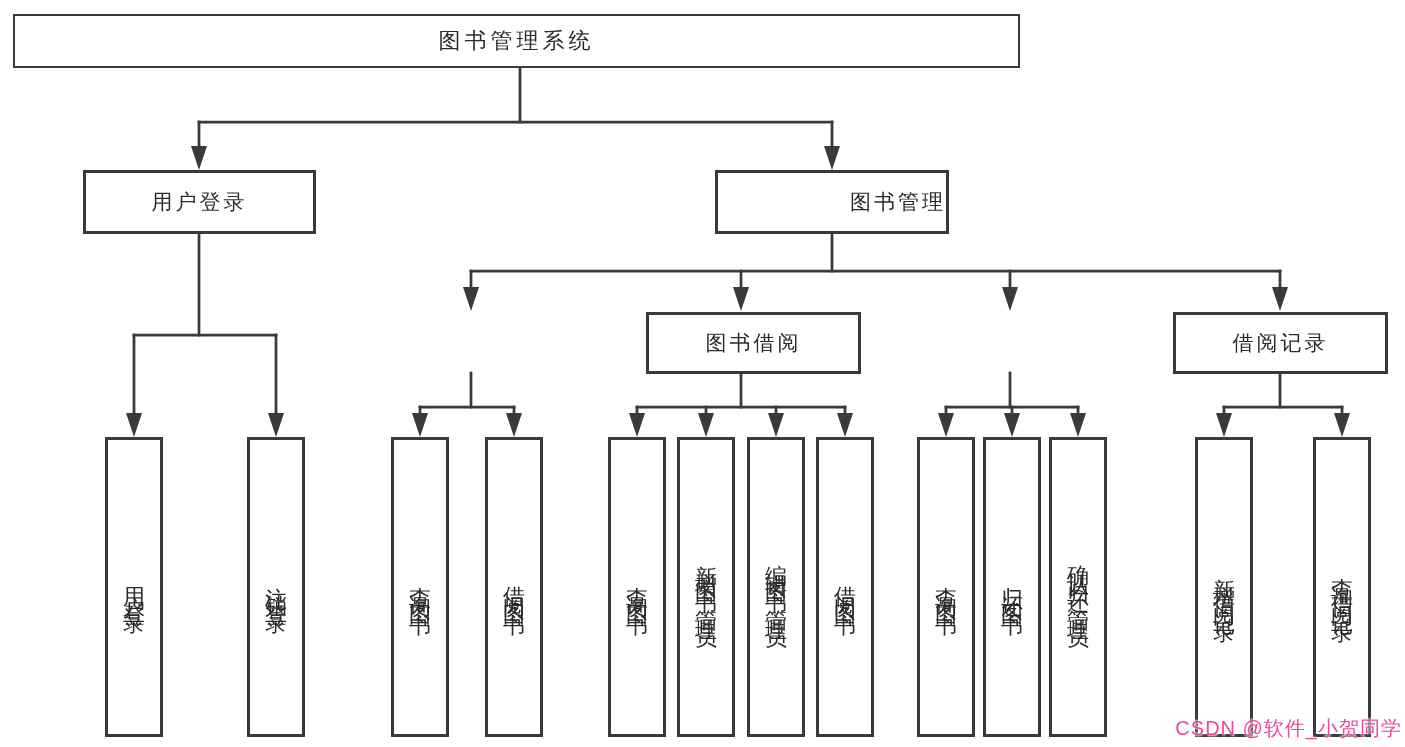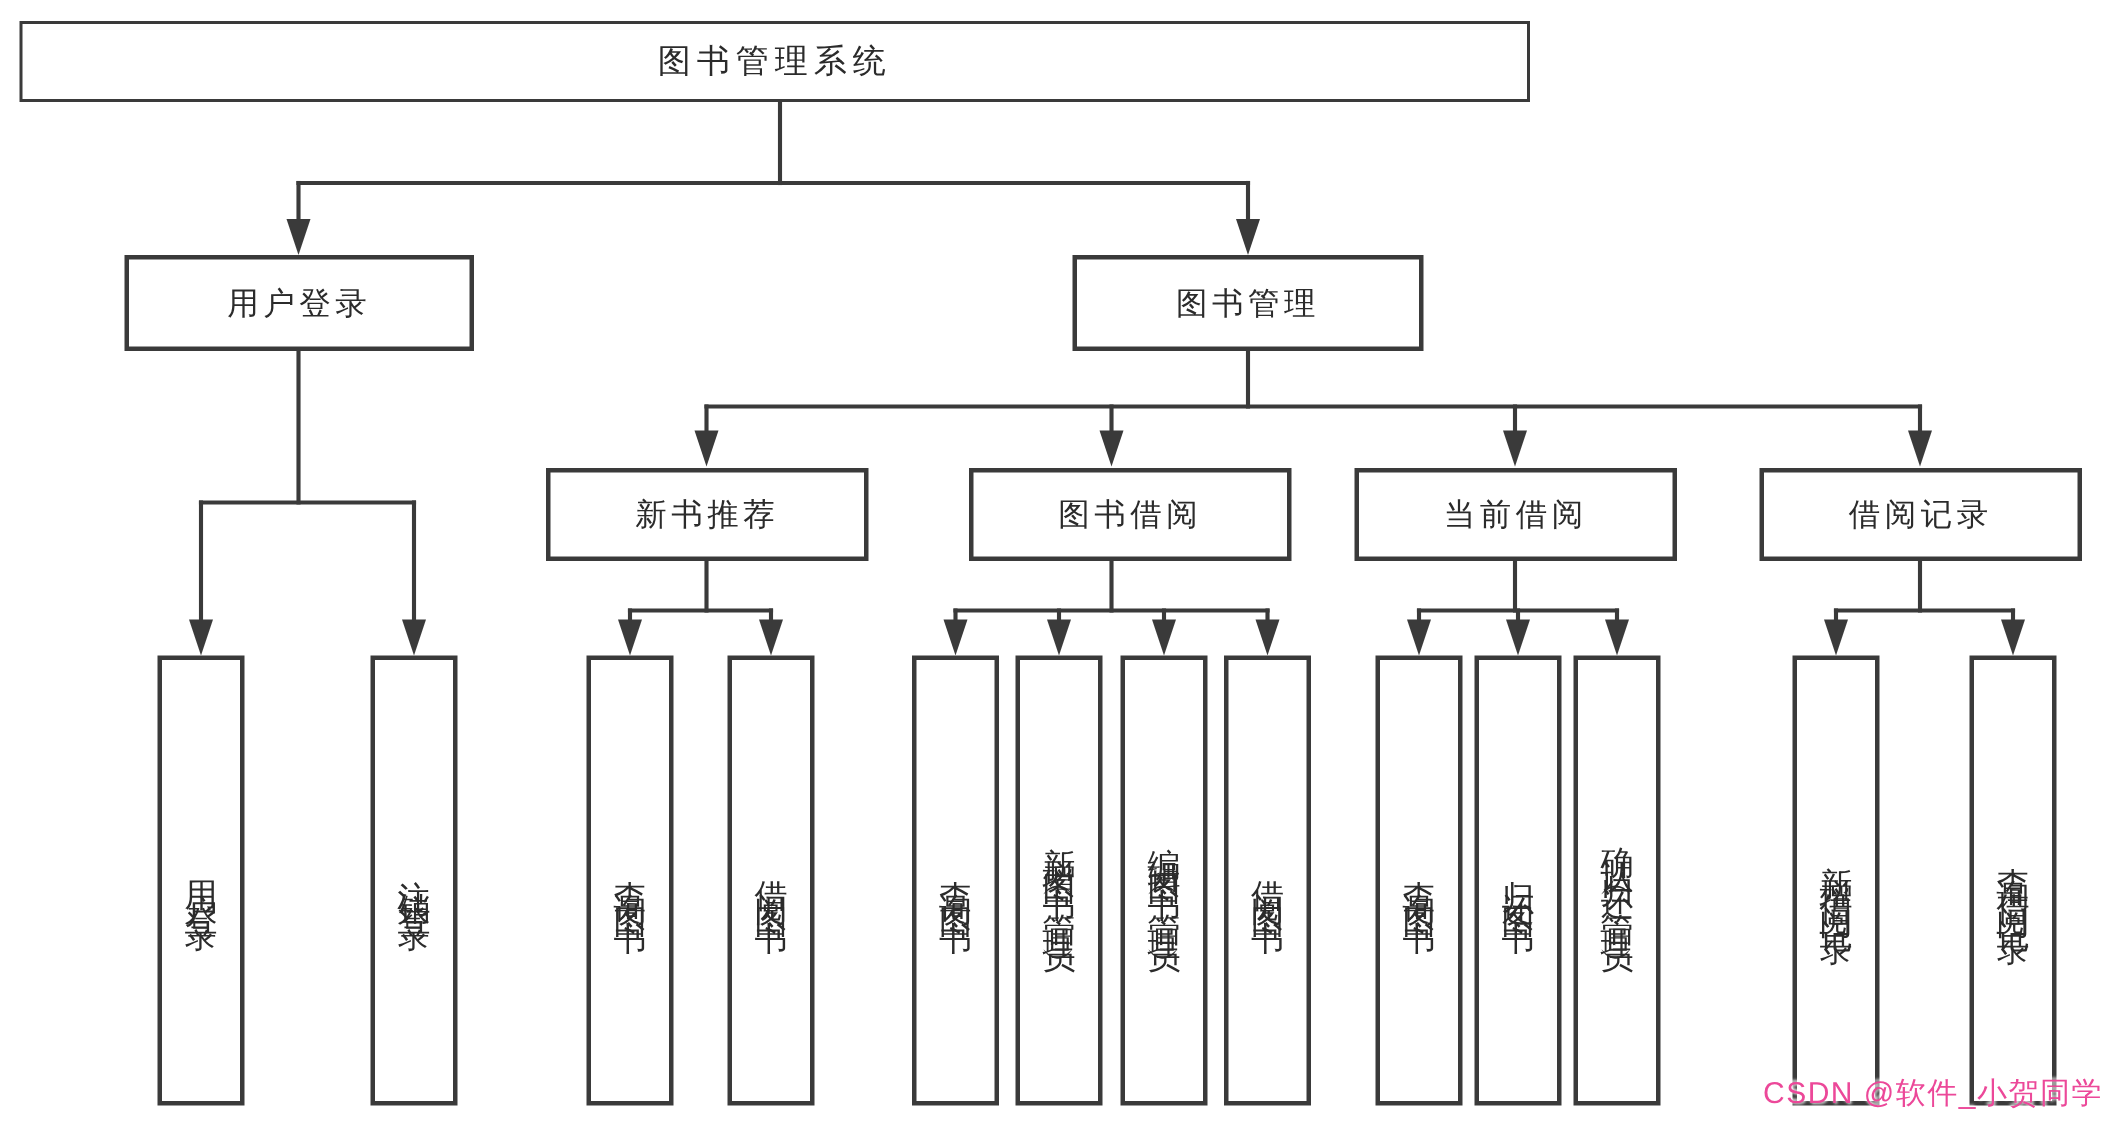--- a/index.html
+++ b/index.html
@@ -37,21 +37,21 @@
     white-space: nowrap;
     color: #2b2b2b;
     font-family: Liberation Mono, monospace;
   }
 
   .root-node { left: 13px; top: 14px; width: 1007px; height: 54px; border-width: 2px; }
   .root-node .lbl { font-size: 22px; letter-spacing: 4px; }
 
   .lv2 { top: 170px; height: 64px; }
   .n-user-login { left: 83px;  width: 233px; }
-  .n-book-mgmt  { left: 715px; width: 234px; }
+  .n-book-mgmt  { left: 715px; width: 234px; justify-content: flex-end; }
 
   .lv3 { top: 312px; height: 62px; width: 215px; }
   .n-new-rec     { left: 364px; }
   .n-book-borrow { left: 634px; margin-left: 12px; }
   .n-cur-borrow  { left: 903px; }
   .n-record      { left: 1173px; }
 
   .leaf { top: 437px; width: 58px; height: 300px; }
   .leaf .vlbl {
     writing-mode: vertical-rl;
@@ -146,29 +146,23 @@
     <span class="lbl">图书管理系统</span>
   </div>
 
   <div class="node lv2 n-user-login">
     <span class="lbl">用户登录</span>
   </div>
   <div class="node lv2 n-book-mgmt">
     <span class="lbl">图书管理</span>
   </div>
 
-  <div class="node lv3 n-new-rec">
-    <span class="lbl">新书推荐</span>
-  </div>
   <div class="node lv3 n-book-borrow">
     <span class="lbl">图书借阅</span>
   </div>
-  <div class="node lv3 n-cur-borrow">
-    <span class="lbl">当前借阅</span>
-  </div>
   <div class="node lv3 n-record">
     <span class="lbl">借阅记录</span>
   </div>
 
   <div class="node leaf" style="left:105px">
     <span class="vlbl">用户登录</span>
   </div>
   <div class="node leaf" style="left:247px">
     <span class="vlbl">注销登录</span>
   </div>

